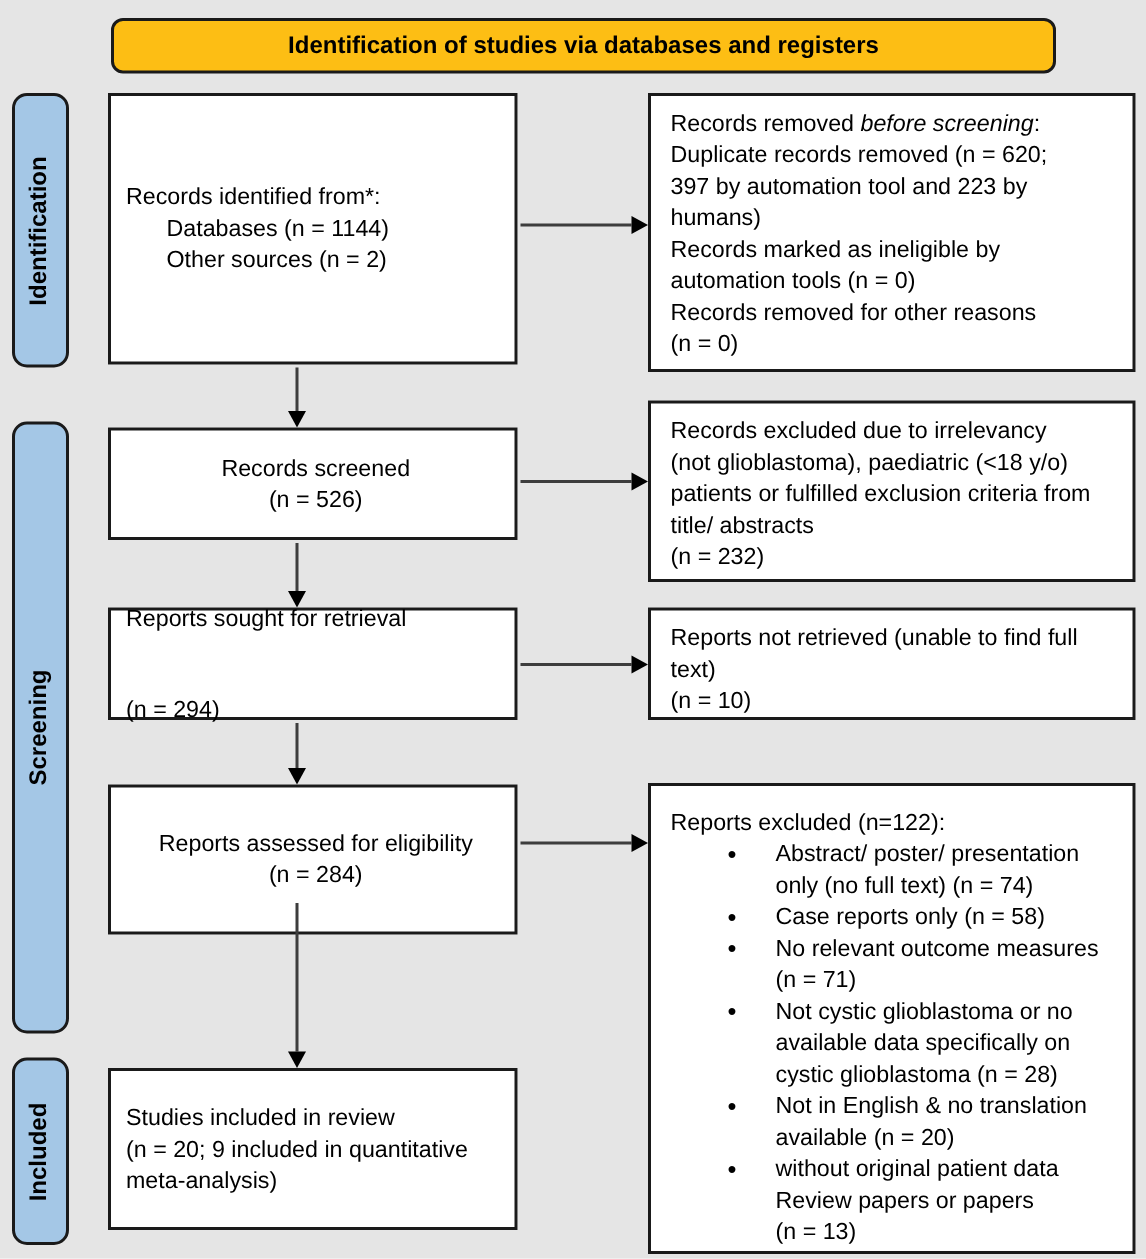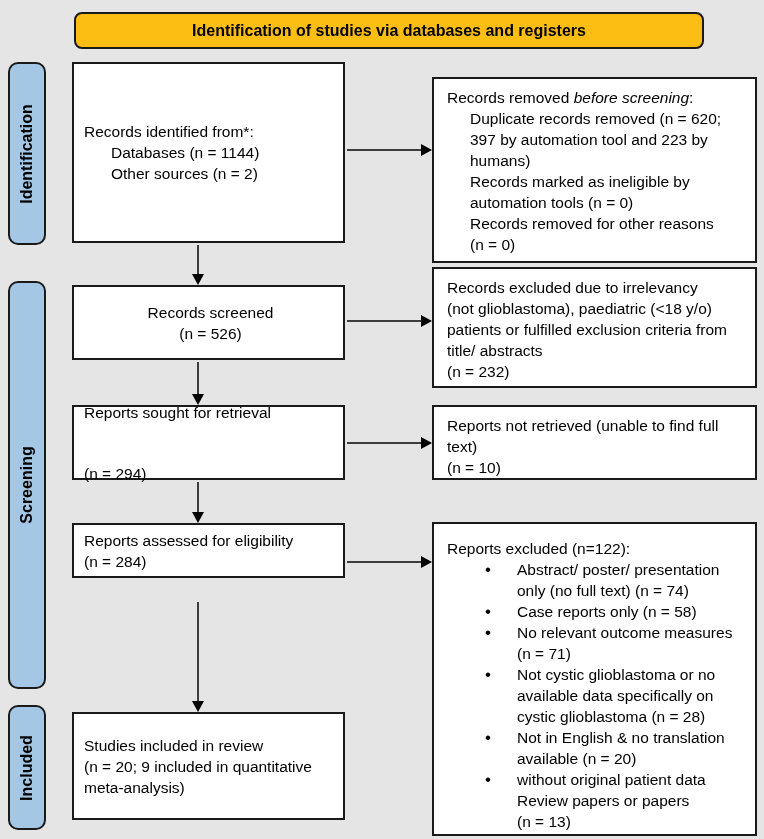--- a/index.html
+++ b/index.html
@@ -43,30 +43,30 @@
     background: #fff;
     border: 2px solid #1a1a1a;
     font-size: 15.5px; line-height: 21px; color: #000;
   }
   .lbox { left: 72px; width: 273px; display: flex; flex-direction: column; justify-content: center; padding-left: 10px; padding-right: 6px; }
   .rbox { left: 432px; width: 325px; padding: 8px 10px 6px 13px; }
 
   .box-identified { top: 62px; height: 181px; }
   .box-screened { top: 285px; height: 75px; align-items: center; }
   .box-sought { top: 405px; height: 75px; gap: 40px; }
-  .box-assessed { top: 523px; height: 55px; }
+  .box-assessed { top: 523px; height: 100px; text-align: center; }
   .box-included { top: 712px; height: 108px; }
 
-  .box-removed { top: 77px; height: 186px; }
+  .box-removed { top: 62px; height: 186px; }
   .box-excluded-records { top: 267px; height: 121px; }
   .box-not-retrieved { top: 405px; height: 75px; }
   .box-excluded-reports { top: 522px; height: 314px; padding-top: 14px; }
 
   .indent { margin-left: 27px; }
-  .rindent { margin-left: 23px; }
+  .rindent { }
   .italic { font-style: italic; }
 
   ul.bullets { list-style: none; }
   ul.bullets li { position: relative; padding-left: 70px; }
   ul.bullets li::before {
     content: "\2022";
     position: absolute; left: 38px; top: 0;
     font-size: 17px;
   }
 

